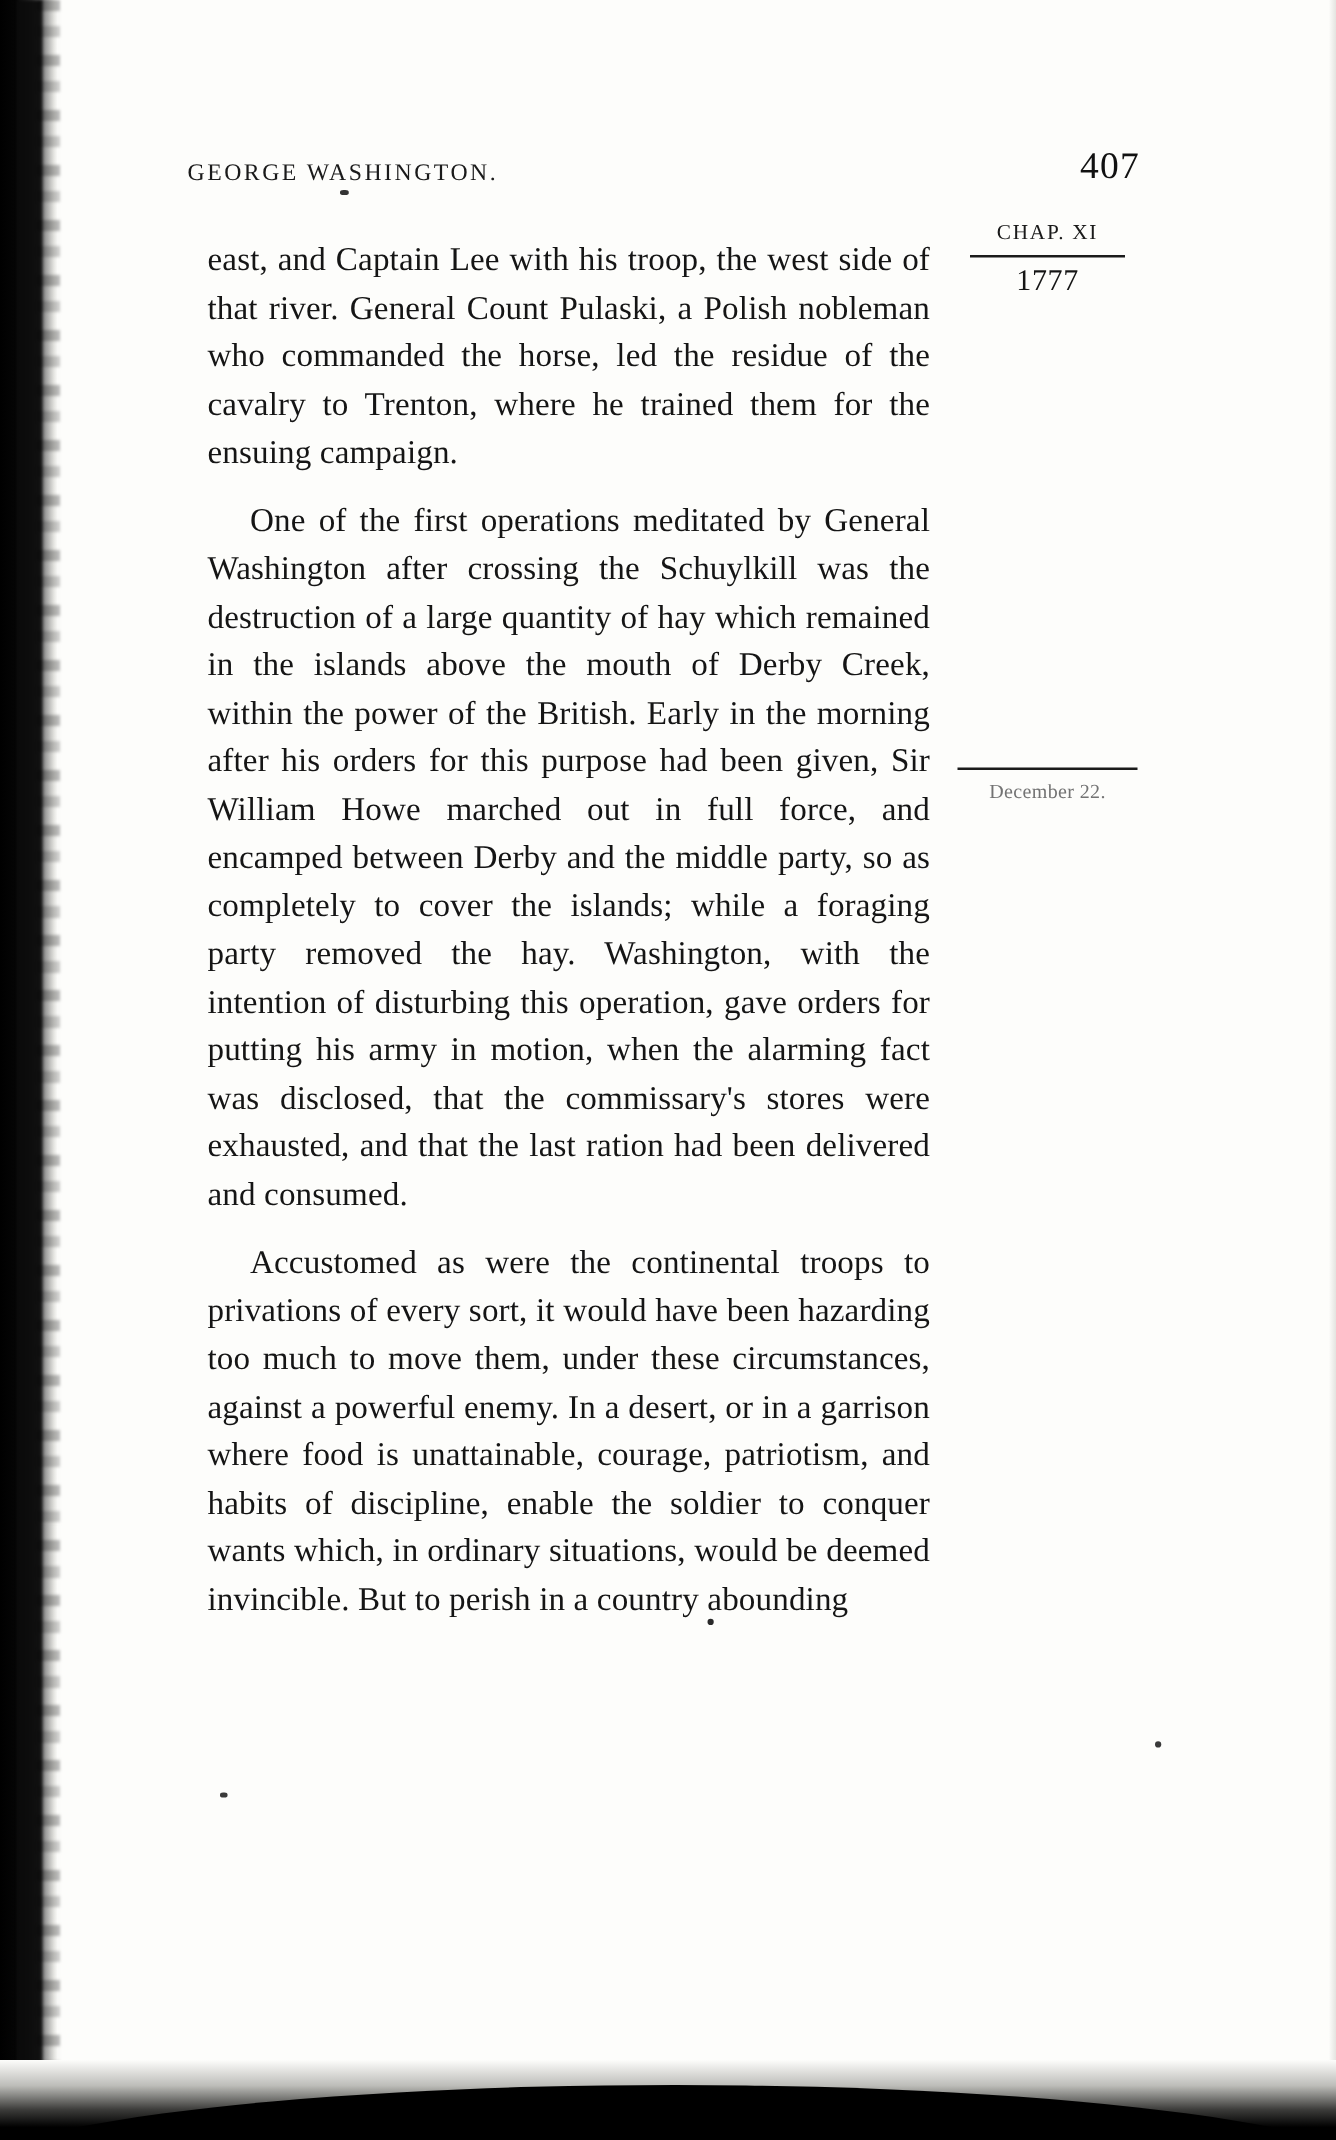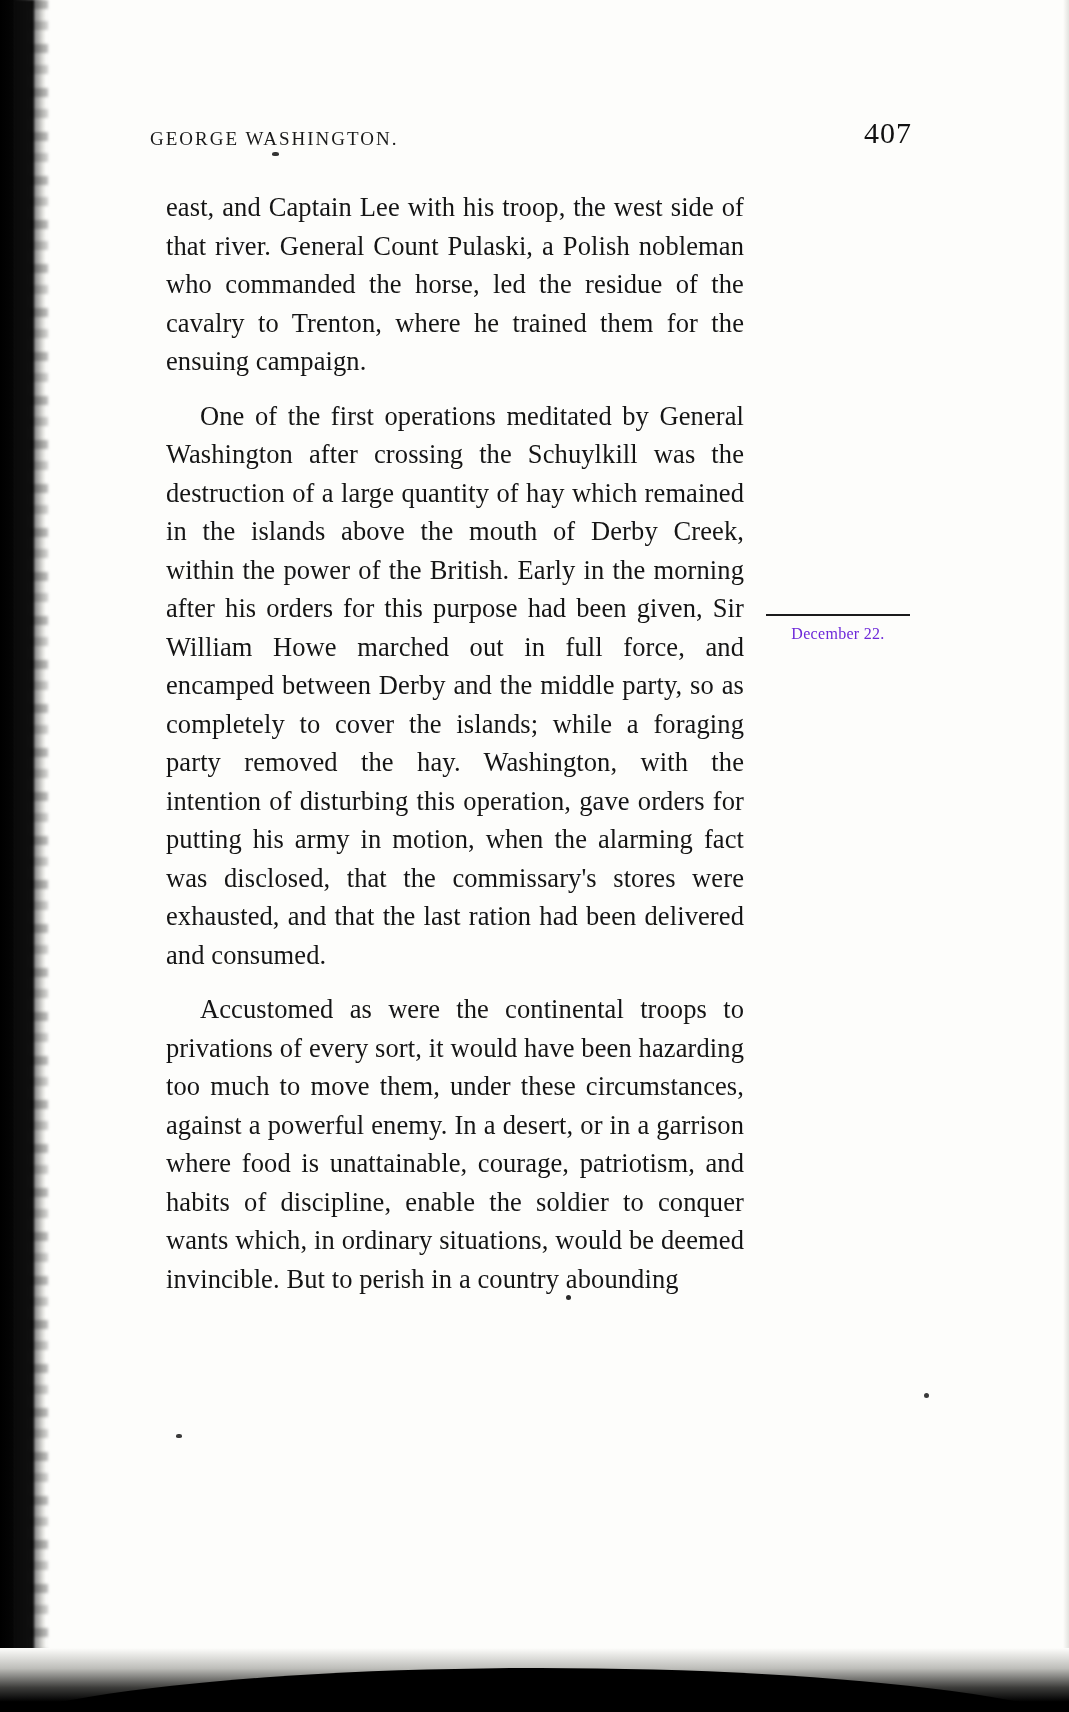--- a/index.html
+++ b/index.html
@@ -168,21 +168,21 @@
     top: 494px;
   }
   .margin-date .date-rule {
     height: 2px;
     background: #1b1b1b;
     margin: 0 2px 9px 2px;
   }
   .margin-date .date-label {
     font-size: 16px;
     letter-spacing: .3px;
-    color: #6d28d9;
+    color: #737373;
   }
 
   .stray-dot {
     position: absolute;
     left: 566px;
     top: 1295px;
     width: 5px;
     height: 5px;
     background: #2a2a2a;
     border-radius: 50%;
@@ -231,20 +231,25 @@
       <div class="running-head">George Washington.</div>
       <div class="folio">407</div>
     </div>
 
     <div class="body-col">
       <p class="para tight">east, and Captain Lee with his troop, the west side of that river. General Count Pulaski, a Polish nobleman who commanded the horse, led the residue of the cavalry to Trenton, where he trained them for the ensuing campaign.</p>
       <p class="para indent tight">One of the first operations meditated by General Washington after crossing the Schuylkill was the destruction of a large quantity of hay which remained in the islands above the mouth of Derby Creek, within the power of the British. Early in the morning after his orders for this purpose had been given, Sir William Howe marched out in full force, and encamped between Derby and the middle party, so as completely to cover the islands; while a foraging party removed the hay. Washington, with the intention of disturbing this operation, gave orders for putting his army in motion, when the alarming fact was disclosed, that the commissary's stores were exhausted, and that the last ration had been delivered and consumed.</p>
       <p class="para indent tight">Accustomed as were the continental troops to privations of every sort, it would have been hazarding too much to move them, under these circumstances, against a powerful enemy. In a desert, or in a garrison where food is unattainable, courage, patriotism, and habits of discipline, enable the soldier to conquer wants which, in ordinary situations, would be deemed invincible. But to perish in a country abounding</p>
     </div>
 
+    <div class="margin-note margin-chap">
+      <div class="chap-label">Chap. XI</div>
+      <div class="margin-rule"></div>
+      <div class="margin-year">1777</div>
+    </div>
 
     <div class="margin-note margin-date">
       <div class="date-rule"></div>
       <div class="date-label">December 22.</div>
     </div>
 
   </div>
 
   <div class="stray-dot"></div>
   <div class="stray-dot-2"></div>

